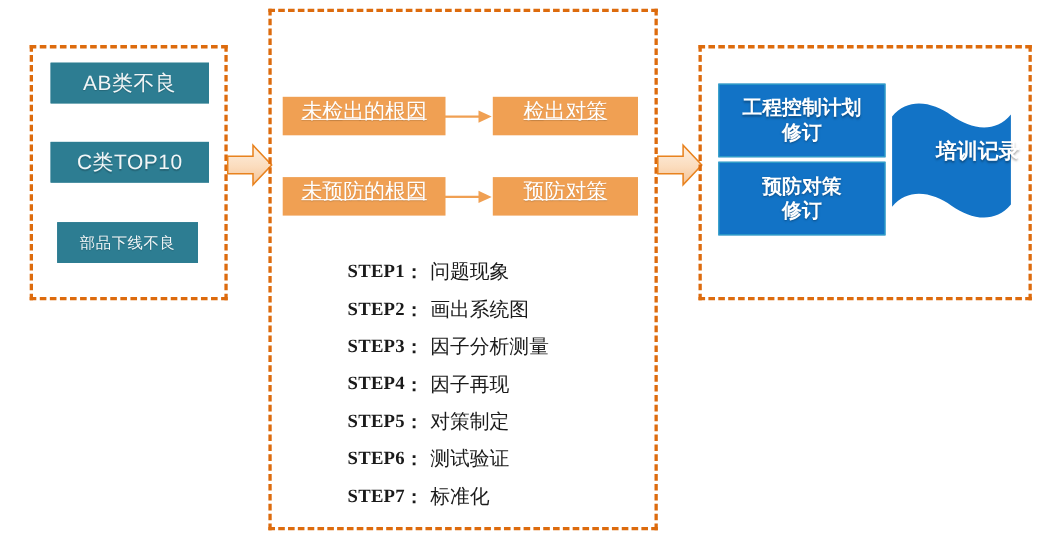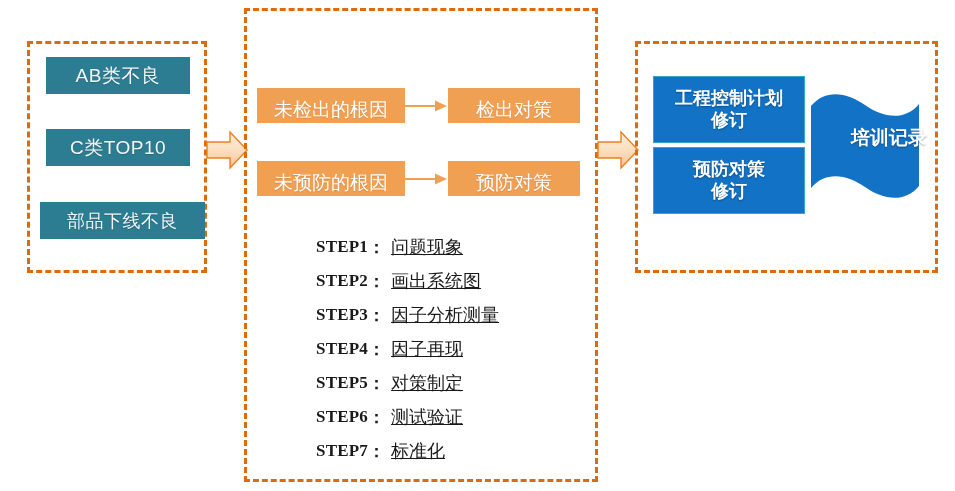--- a/index.html
+++ b/index.html
@@ -39,34 +39,35 @@
     font-size: 19px;
     letter-spacing: 0.5px;
     display: flex;
     align-items: center;
     justify-content: center;
     text-shadow: 0 1px 1px rgba(0,0,0,0.18);
     white-space: nowrap;
   }
   #box-ab   { left: 46px; top: 57px;  width: 144px; height: 37px; }
   #box-ctop { left: 46px; top: 129px; width: 144px; height: 37px; align-items: center; }
-  #box-part { left: 40px; top: 202px; width: 165px; height: 37px; font-size: 18px; }
+  #box-part { left: 52px; top: 202px; width: 128px; height: 37px; font-size: 14px; }
 
   
   .orange-box {
     position: absolute;
     background: #F0A053;
     box-sizing: border-box;
     color: #FFFFFF;
     font-size: 19px;
     display: flex;
-    align-items: flex-end;
+    align-items: flex-start;
     justify-content: center;
     text-shadow: 0 1px 1px rgba(0,0,0,0.12);
     white-space: nowrap;
+    text-decoration: underline;
   }
   #box-undetected { left: 257px; top: 88px;  width: 148px; height: 35px; }
   #box-detect     { left: 448px; top: 88px;  width: 132px; height: 35px; }
   #box-unprevent  { left: 257px; top: 161px; width: 148px; height: 35px; }
   #box-prevent    { left: 448px; top: 161px; width: 132px; height: 35px; }
 
   
   .line-arrow {
     position: absolute;
     width: 44px;
@@ -145,21 +146,20 @@
     font-size: 17px;
     letter-spacing: 0.2px;
   }
   .step-sep {
     font-weight: bold;
     font-size: 17px;
     margin-right: 6px;
   }
   .step-val {
     font-size: 18px;
-    text-decoration: underline;
   }
 </style>
 </head>
 <body>
 
 <div id="canvas">
 
   <div class="panel" id="panel-inputs"></div>
 
   <div class="teal-box" id="box-ab">

